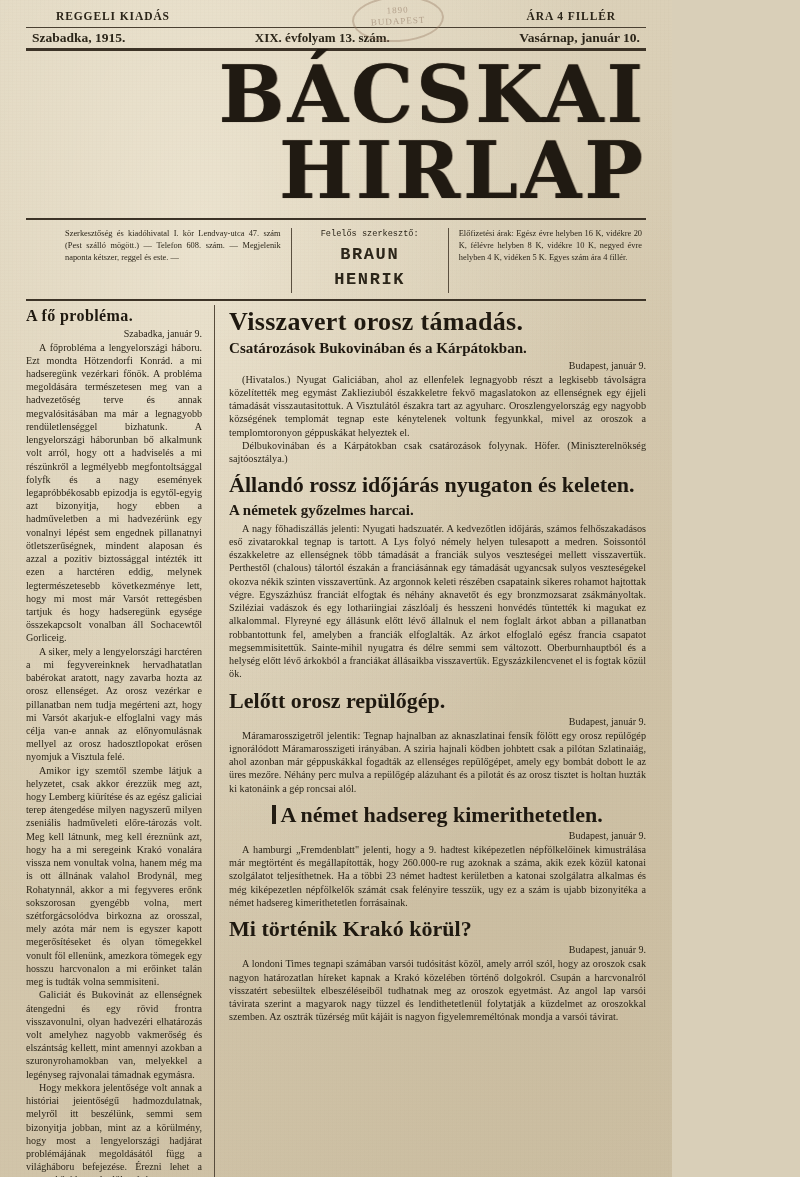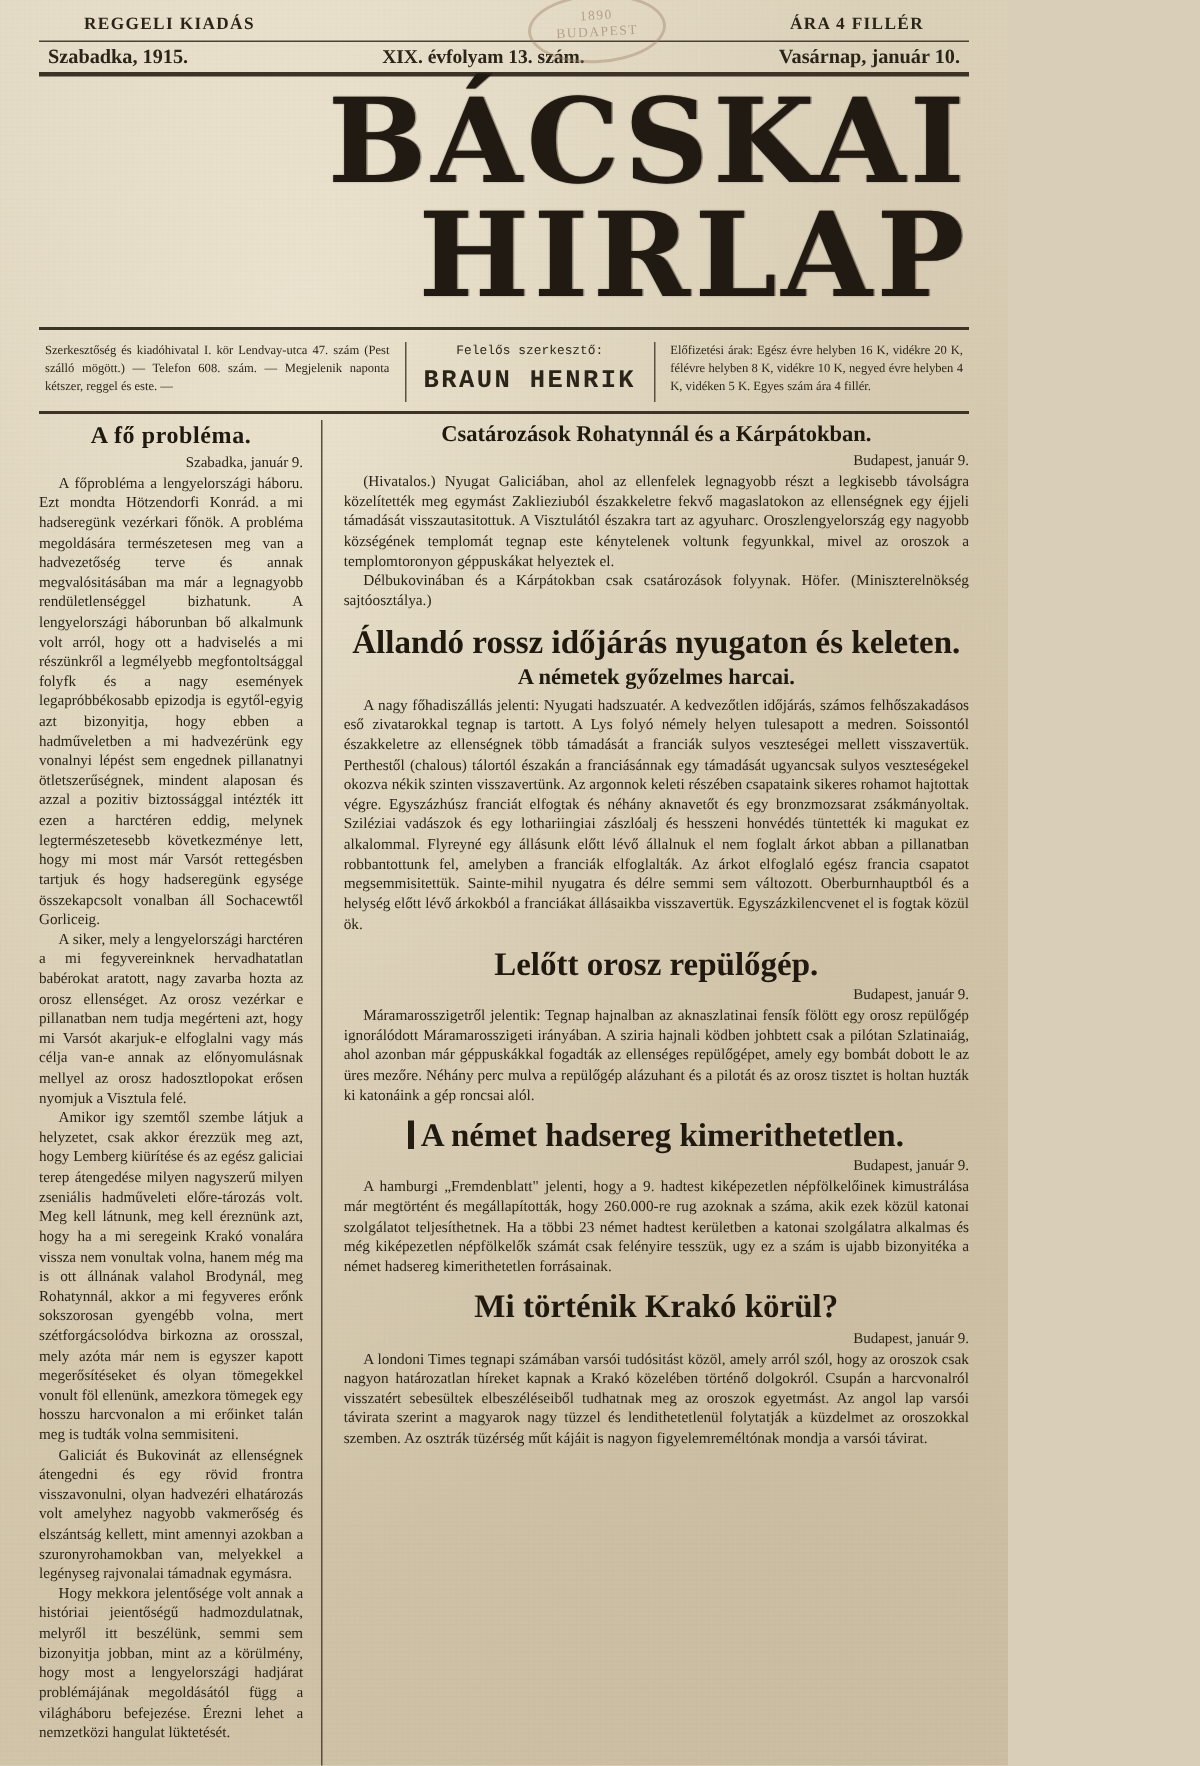--- a/index.html
+++ b/index.html
@@ -114,20 +114,21 @@
     font-size: 8.4px;
     line-height: 1.45;
     padding: 6px 4px 6px 4px;
     position: relative;
     z-index: 2;
   }
   .colophon .left {
     width: 40%;
     padding-right: 10px;
     text-align: justify;
+    margin-left: 35px;
   }
   .colophon .center {
     width: 26%;
     text-align: center;
     border-left: 1px solid #5b5040;
     border-right: 1px solid #5b5040;
     padding: 0 8px;
     font-family: Liberation Mono, monospace;
   }
   .colophon .center .lbl { font-size: 8.6px; }
@@ -158,21 +159,21 @@
     padding-right: 12px;
     box-sizing: border-box;
     border-right: 1px solid #574c3c;
   }
   .col-right {
     width: 69.5%;
     padding-left: 14px;
     box-sizing: border-box;
   }
   .art-title {
-    text-align: center;
+    text-align: left;
     font-weight: bold;
     font-family: "Liberation Serif", serif;
     color: #1f1910;
     margin: 2px 0 3px 0;
   }
   .t-lead {
     font-size: 16px;
     letter-spacing: 0.4px;
   }
   .t-big {
@@ -268,21 +269,22 @@
       <p class="body blk">A főprobléma a lengyelországi háboru. Ezt mondta Hötzendorfi Konrád. a mi hadseregünk vezérkari főnök. A probléma megoldására természetesen meg van a hadvezetőség terve és annak megvalósitásában ma már a legnagyobb rendületlenséggel bizhatunk. A lengyelországi háborunban bő alkalmunk volt arról, hogy ott a hadviselés a mi részünkről a legmélyebb megfontoltsággal folyfk és a nagy események legapróbbékosabb epizodja is egytől-egyig azt bizonyitja, hogy ebben a hadműveletben a mi hadvezérünk egy vonalnyi lépést sem engednek pillanatnyi ötletszerűségnek, mindent alaposan és azzal a pozitiv biztossággal intézték itt ezen a harctéren eddig, melynek legtermészetesebb következménye lett, hogy mi most már Varsót rettegésben tartjuk és hogy hadseregünk egysége összekapcsolt vonalban áll Sochacewtől Gorliceig.</p>
       <p class="body blk">A siker, mely a lengyelországi harctéren a mi fegyvereinknek hervadhatatlan babérokat aratott, nagy zavarba hozta az orosz ellenséget. Az orosz vezérkar e pillanatban nem tudja megérteni azt, hogy mi Varsót akarjuk-e elfoglalni vagy más célja van-e annak az előnyomulásnak mellyel az orosz hadosztlopokat erősen nyomjuk a Visztula felé.</p>
       <p class="body blk">Amikor igy szemtől szembe látjuk a helyzetet, csak akkor érezzük meg azt, hogy Lemberg kiürítése és az egész galiciai terep átengedése milyen nagyszerű milyen zseniális hadműveleti előre-tározás volt. Meg kell látnunk, meg kell éreznünk azt, hogy ha a mi seregeink Krakó vonalára vissza nem vonultak volna, hanem még ma is ott állnának valahol Brodynál, meg Rohatynnál, akkor a mi fegyveres erőnk sokszorosan gyengébb volna, mert szétforgácsolódva birkozna az orosszal, mely azóta már nem is egyszer kapott megerősítéseket és olyan tömegekkel vonult föl ellenünk, amezkora tömegek egy hosszu harcvonalon a mi erőinket talán meg is tudták volna semmisiteni.</p>
       <p class="body blk">Galiciát és Bukovinát az ellenségnek átengedni és egy rövid frontra visszavonulni, olyan hadvezéri elhatározás volt amelyhez nagyobb vakmerőség és elszántság kellett, mint amennyi azokban a szuronyrohamokban van, melyekkel a legényseg rajvonalai támadnak egymásra.</p>
       <p class="body blk">Hogy mekkora jelentősége volt annak a históriai jeientőségű hadmozdulatnak, melyről itt beszélünk, semmi sem bizonyitja jobban, mint az a körülmény, hogy most a lengyelországi hadjárat problémájának megoldásától függ a világháboru befejezése. Érezni lehet a nemzetközi hangulat lüktetését.</p>
     </div>
 
     <div class="col-right">
 
       <div class="article blk">
-        <div class="art-title t-sub">Csatározások Rohatynnál és a Kárpátokban.</div>
+        <div class="art-title t-big">Visszavert orosz támadás.</div>
+        <div class="art-title t-sub">Csatározások Bukovinában és a Kárpátokban.</div>
         <div class="dateline">Budapest, január 9.</div>
         <p class="body">(Hivatalos.) Nyugat Galiciában, ahol az ellenfelek legnagyobb részt a legkisebb távolságra közelítették meg egymást Zaklieziuból északkeletre fekvő magaslatokon az ellenségnek egy éjjeli támadását visszautasitottuk. A Visztulától északra tart az agyuharc. Oroszlengyelország egy nagyobb községének templomát tegnap este kénytelenek voltunk fegyunkkal, mivel az oroszok a templomtoronyon géppuskákat helyeztek el.</p>
         <p class="body">Délbukovinában és a Kárpátokban csak csatározások folyynak. Höfer. (Miniszterelnökség sajtóosztálya.)</p>
       </div>
 
       <div class="article blk">
         <div class="art-title t-mid">Állandó rossz időjárás nyugaton és keleten.</div>
         <div class="art-title t-sub">A németek győzelmes harcai.</div>
         <p class="body">A nagy főhadiszállás jelenti: Nyugati hadszuatér. A kedvezőtlen időjárás, számos felhőszakadásos eső zivatarokkal tegnap is tartott. A Lys folyó némely helyen tulesapott a medren. Soissontól északkeletre az ellenségnek több támadását a franciák sulyos veszteségei mellett visszavertük. Perthestől (chalous) tálortól északán a franciásánnak egy támadását ugyancsak sulyos veszteségekel okozva nékik szinten visszavertünk. Az argonnok keleti részében csapataink sikeres rohamot hajtottak végre. Egyszázhúsz franciát elfogtak és néhány aknavetőt és egy bronzmozsarat zsákmányoltak. Sziléziai vadászok és egy lothariingiai zászlóalj és hesszeni honvédés tüntették ki magukat ez alkalommal. Flyreyné egy állásunk előtt lévő állalnuk el nem foglalt árkot abban a pillanatban robbantottunk fel, amelyben a franciák elfoglalták. Az árkot elfoglaló egész francia csapatot megsemmisitettük. Sainte-mihil nyugatra és délre semmi sem változott. Oberburnhauptból és a helység előtt lévő árkokból a franciákat állásaikba visszavertük. Egyszázkilencvenet el is fogtak közül ök.</p>
       </div>

